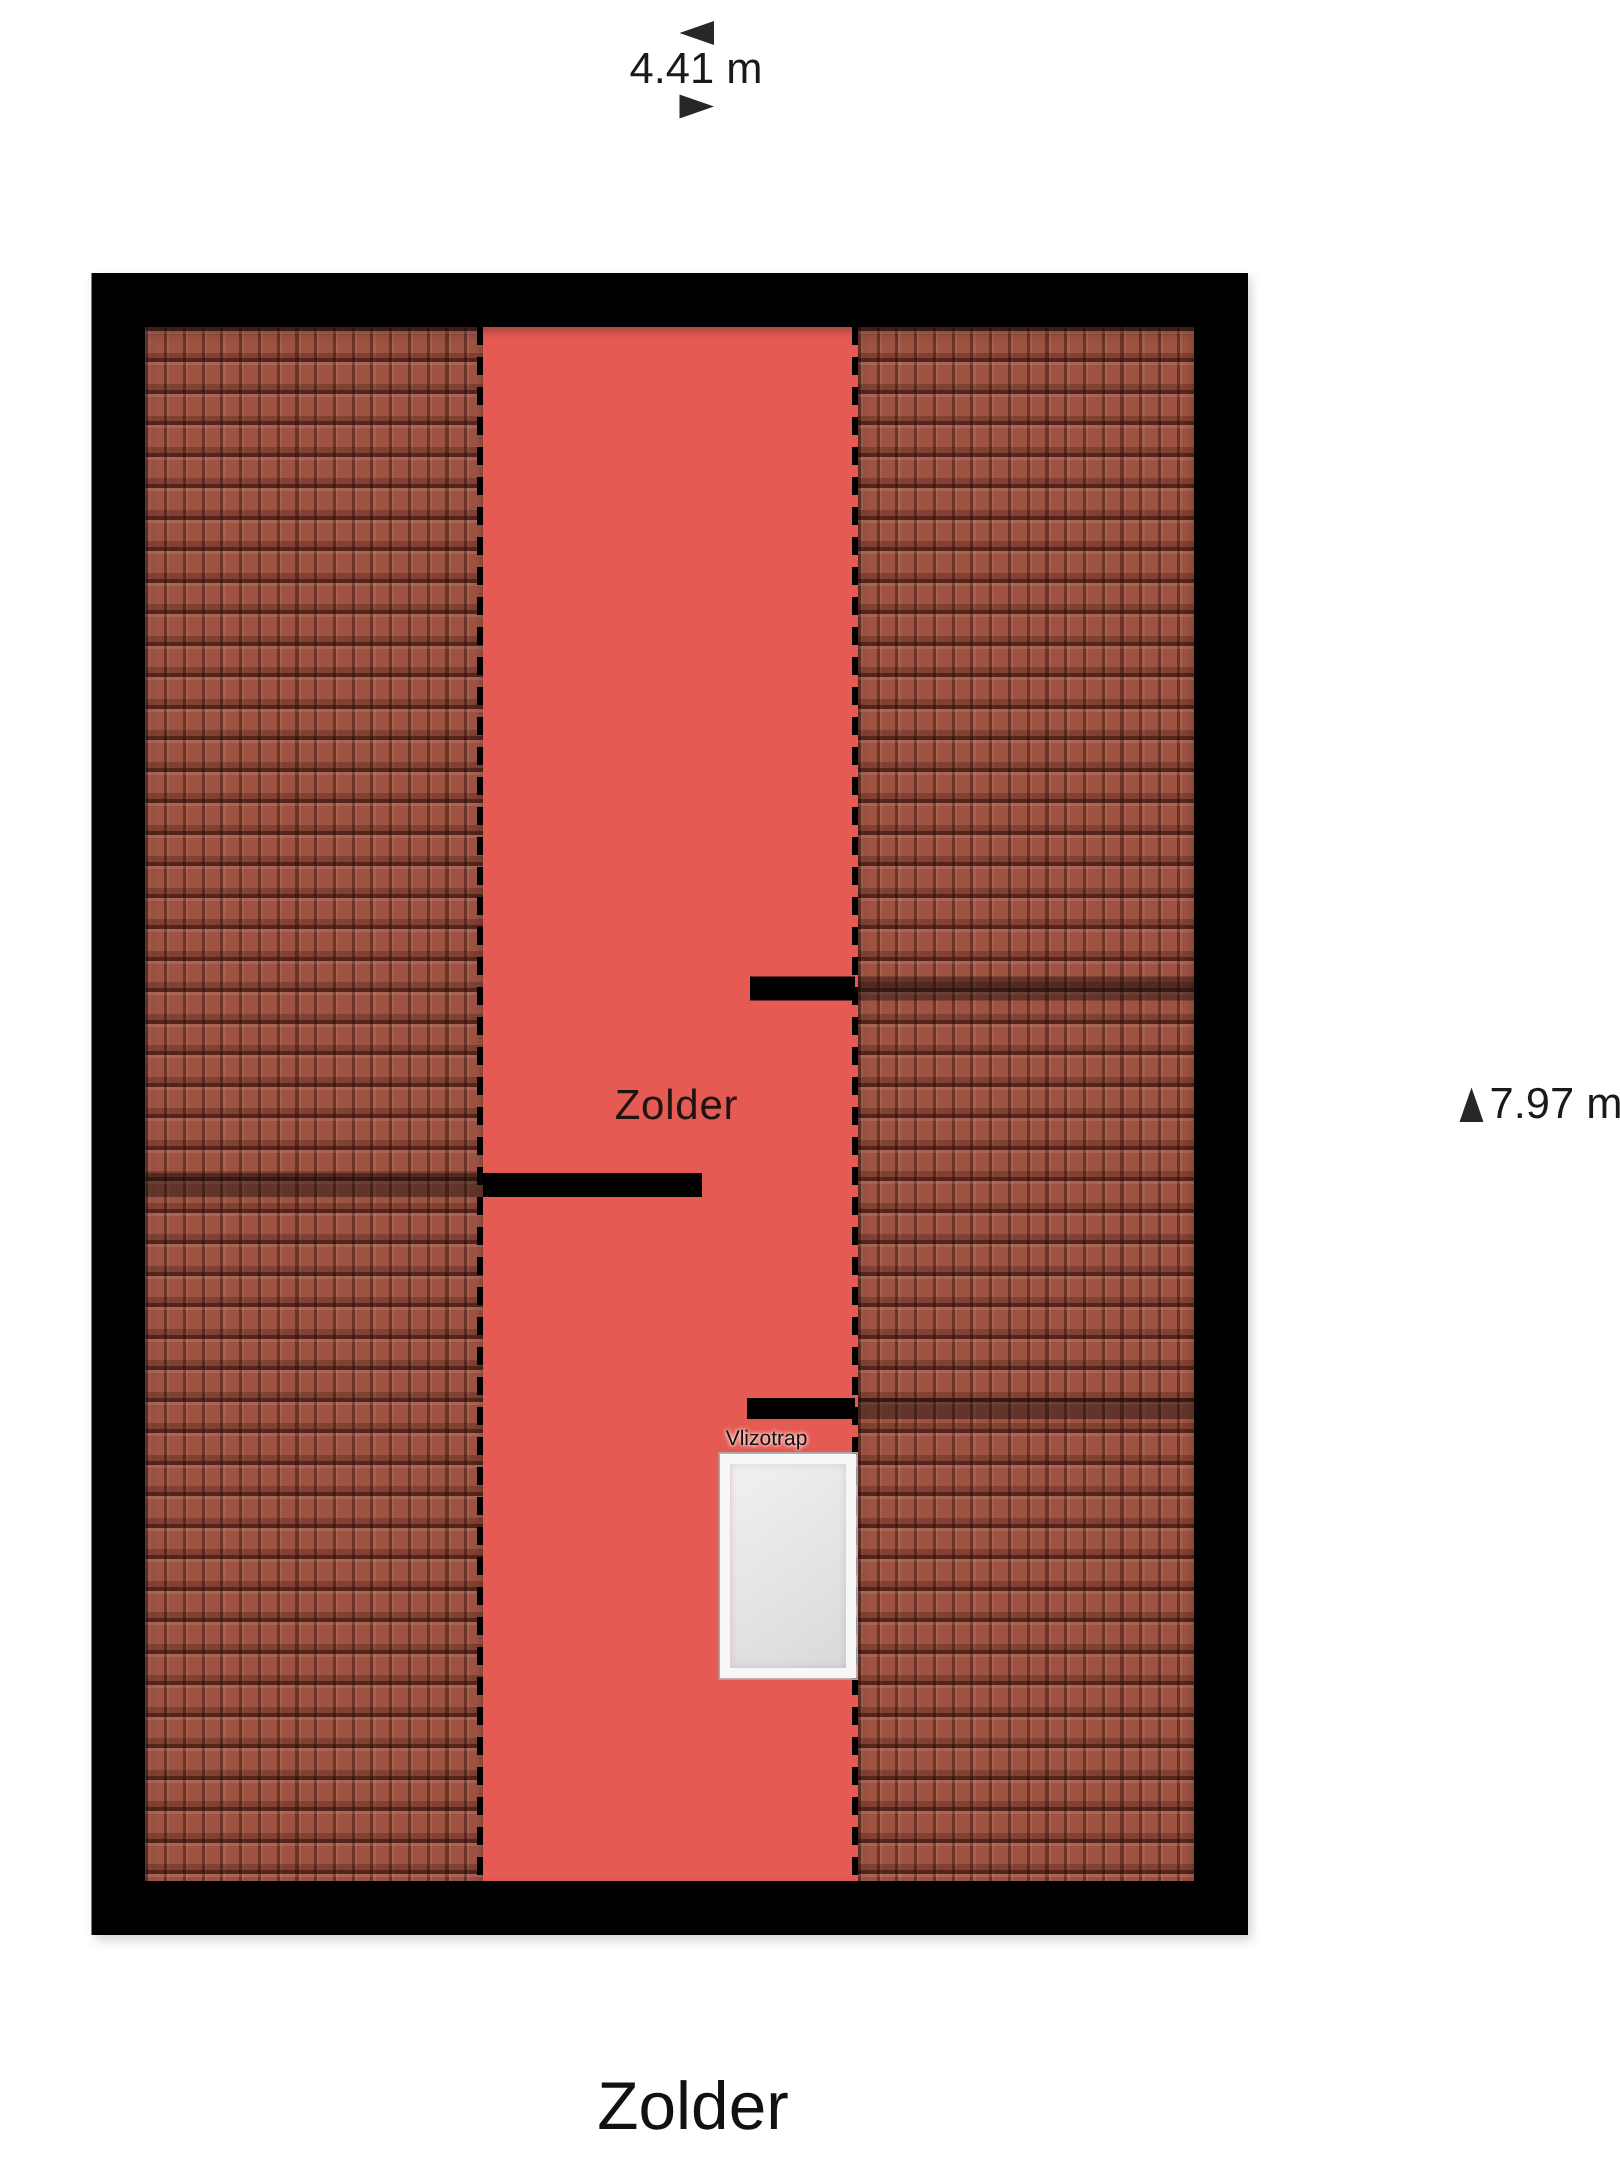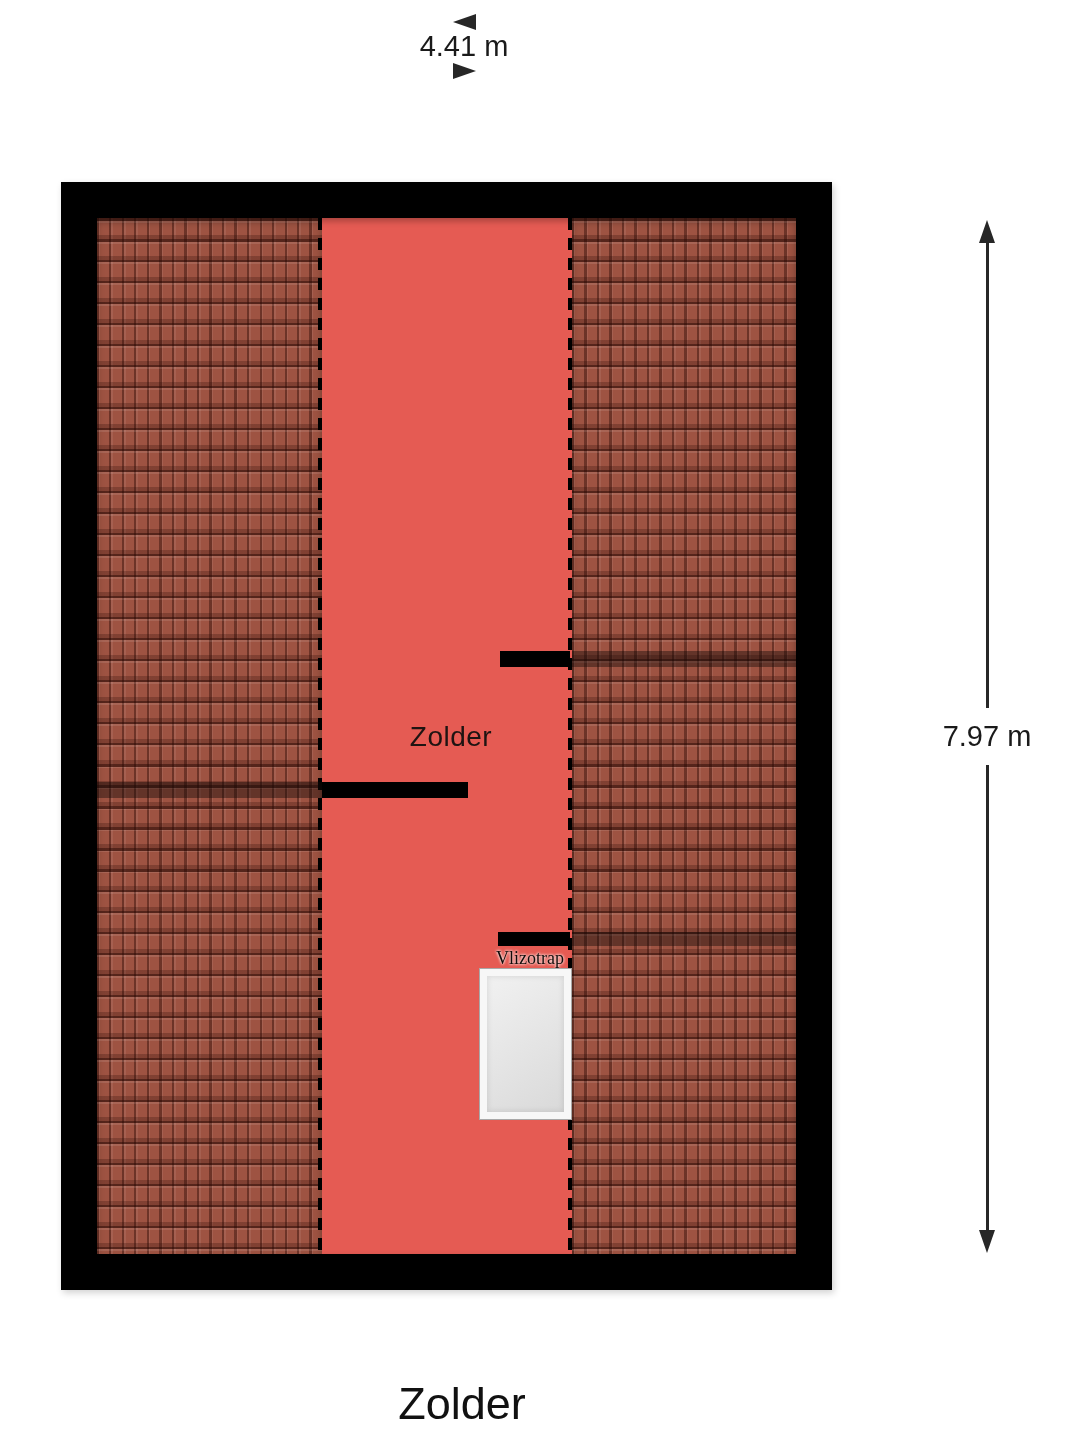--- a/index.html
+++ b/index.html
@@ -10,21 +10,21 @@
   .dim-h{position:absolute;left:175px;top:14px;width:578px;height:30px;
          display:flex;align-items:center;flex-direction:column;}
   .dim-h .line{flex:1;height:3px;background:var(--dimension,#272727);}
   .dim-label{font-size:29px;color:#1a1a1a;white-space:nowrap;}
   .dim-h .dim-label{padding:0 12px;}
   .arrow-w{width:0;height:0;border-top:8px solid transparent;border-bottom:8px solid transparent;
            border-right:23px solid var(--dimension,#272727);}
   .arrow-e{width:0;height:0;border-top:8px solid transparent;border-bottom:8px solid transparent;
            border-left:23px solid var(--dimension,#272727);}
   .dim-v{position:absolute;left:973px;top:220px;width:28px;height:1033px;
-         display:flex;flex-direction:column;align-items:center;}
+         display:flex;flex-direction:row;align-items:center;}
   .dim-v .line{width:3px;flex:1;background:var(--dimension,#272727);}
   .dim-v .dim-label{padding:12px 4px;background:#ffffff;}
   .arrow-n{width:0;height:0;border-left:8px solid transparent;border-right:8px solid transparent;
            border-bottom:23px solid var(--dimension,#272727);}
   .arrow-s{width:0;height:0;border-left:8px solid transparent;border-right:8px solid transparent;
            border-top:23px solid var(--dimension,#272727);}
 
   
   .plan{position:absolute;left:61px;top:182px;width:771px;height:1108px;
         background:var(--wall,#000);padding:36px;box-sizing:border-box;
@@ -54,23 +54,23 @@
   .wall.a{left:403px;top:433px;width:70px;}
   .wall.b{left:225px;top:564px;width:146px;}
   .wall.c{left:401px;top:714px;width:72px;height:14px;}
   .wall-ghost{position:absolute;background:#140a06;opacity:0.42;height:16px;}
   .wall-ghost.a{left:475px;top:433px;right:0;}
   .wall-ghost.b{left:0;top:564px;width:225px;}
   .wall-ghost.c{left:475px;top:714px;right:0;height:14px;}
 
   .room-label{position:absolute;left:354px;top:519px;transform:translate(-50%,-50%);
         font-size:28px;color:#1e1412;letter-spacing:0.5px;white-space:nowrap;}
-  .hatch-label{position:absolute;left:433px;top:740px;transform:translate(-50%,-50%);
-        font-size:18px;color:#120b09;white-space:nowrap;
-        text-shadow:0 0 3px rgba(255,255,255,0.9),0 0 3px rgba(255,255,255,0.9);font-family:Liberation Serif, serif;}
+  .hatch-label{position:absolute;left:414px;top:740px;transform:translate(-50%,-50%);
+        font-size:14px;color:#120b09;white-space:nowrap;
+        text-shadow:0 0 3px rgba(255,255,255,0.9),0 0 3px rgba(255,255,255,0.9);}
   .hatch{position:absolute;left:383px;top:751px;width:91px;height:150px;box-sizing:border-box;
         border:7px solid var(--hatch-border,#F7F7F7);outline:1px solid #a8a8a8;
         background:linear-gradient(145deg,#f1f1f1 0%,var(--hatch-fill,#E4E4E4) 55%,#d9d9d9 100%);
         box-shadow:inset 0 0 6px rgba(0,0,0,0.12);}
 
   .floor-title{position:absolute;left:0;top:1378px;width:924px;text-align:center;
         font-size:45px;color:var(--title-text,#111);}
 </style>
 </head>
 <body>

